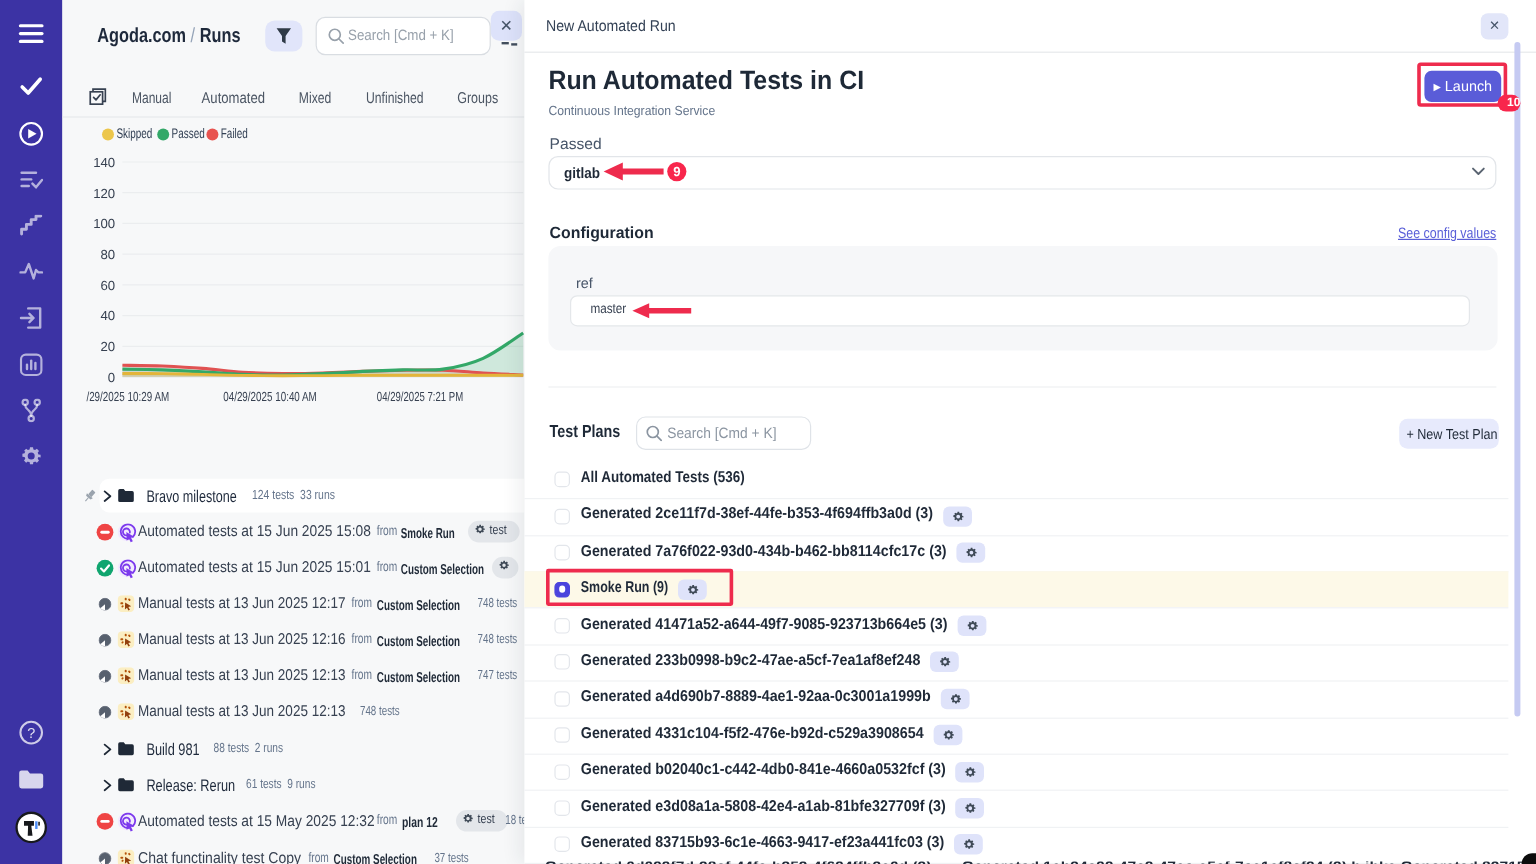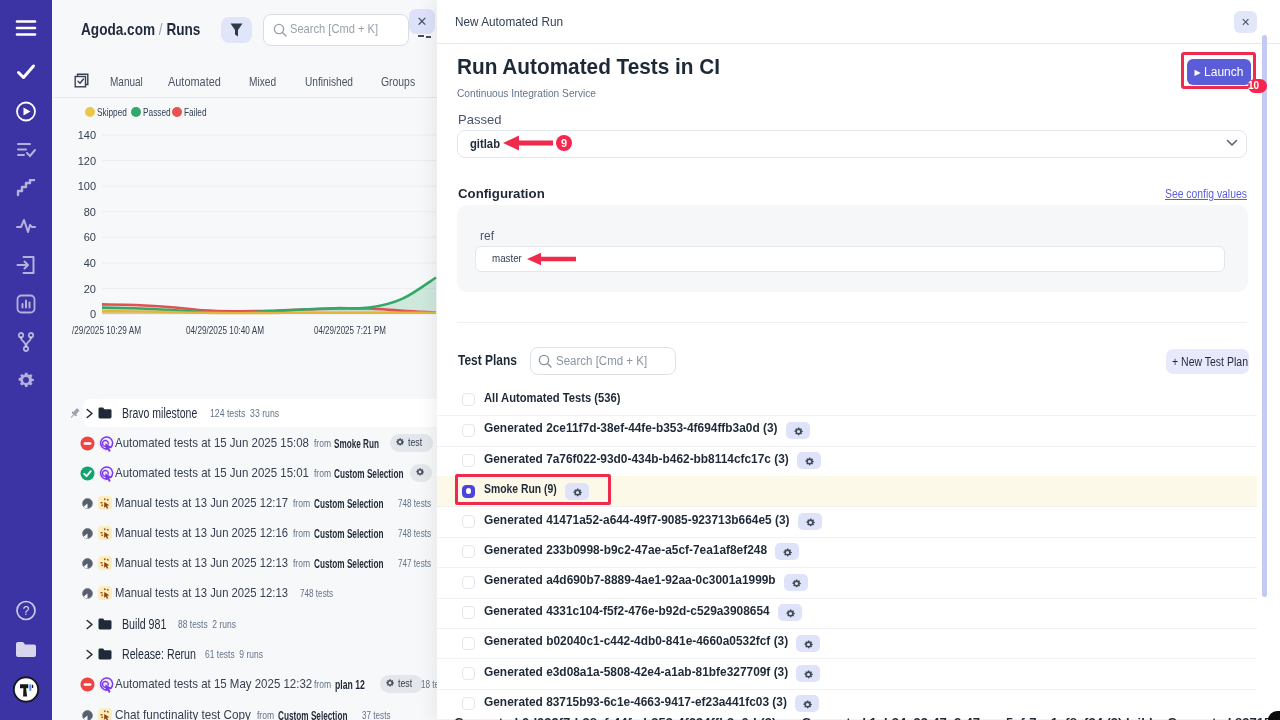--- a/index.html
+++ b/index.html
@@ -420,21 +420,21 @@
       <div class="rowline" style="top:688.7px"></div>
       <div class="cb" style="left:25px;top:697.4px;"></div>
       <span class="seg" style="left:47px;top:693.9000000000001px;font-size:13px;font-weight:bold;color:#1f2937;line-height:15.3px;transform:scaleX(0.915);">Generated 83715b93-6c1e-4663-9417-ef23a441fc03 (3)</span>
       <span class="gearpill" style="left:358px;top:695.4px;"><svg width="11" height="11" viewBox="0 0 24 24" style="vertical-align:-2px">
           <path fill="#3f4a57" d="M12 8.5A3.5 3.5 0 1 0 12 15.5 3.5 3.5 0 0 0 12 8.5zm9.4 5l-2.2-.4a7 7 0 0 1-.7 1.7l1.3 1.8-2.1 2.1-1.8-1.3a7 7 0 0 1-1.7.7l-.4 2.2h-3l-.4-2.2a7 7 0 0 1-1.7-.7l-1.8 1.3-2.1-2.1 1.3-1.8a7 7 0 0 1-.7-1.7l-2.2-.4v-3l2.2-.4a7 7 0 0 1 .7-1.7L4.8 6.9 6.9 4.8l1.8 1.3a7 7 0 0 1 1.7-.7l.4-2.2h3l.4 2.2a7 7 0 0 1 1.7.7l1.8-1.3 2.1 2.1-1.3 1.8a7 7 0 0 1 .7 1.7l2.2.4z"></path>
         </svg></span>
       <div class="rowline" style="top:719.1px"></div>
       <div class="abs" style="left:825px;top:35px;width:5px;height:562px;background:#c5caf2;border-radius:3px;"></div>
     </div>
     <div class="ann" style="left:1181px;top:52px;width:75px;height:37px;border-radius:3px;"></div>
-    <div class="abs" style="left:1248px;top:79px;width:19px;height:14px;background:#f8264c;border-radius:8px;color:#fff;font-weight:bold;font-size:10px;text-align:left;line-height:14px;">10</div>
+    <div class="abs" style="left:1248px;top:79px;width:19px;height:14px;background:#f8264c;border-radius:8px;color:#fff;font-weight:bold;font-size:10px;text-align:right;line-height:14px;">10</div>
     <svg class="abs" style="left:501px;top:132px;" width="76" height="22" viewBox="0 0 76 22">
       <line x1="16" y1="11" x2="52" y2="11" stroke="#ee2b4d" stroke-width="5"></line>
       <path d="M2 11 L18 3.5 L18 18.5 Z" fill="#ee2b4d"></path>
       <circle cx="63" cy="11" r="8" fill="#f8264c"></circle>
       <text x="63" y="15" text-anchor="middle" font-size="11" font-weight="bold" fill="#fff" font-family="Liberation Sans">9</text>
     </svg>
     <svg class="abs" style="left:526px;top:249px;" width="52" height="20" viewBox="0 0 52 20">
       <line x1="13" y1="10" x2="50" y2="10" stroke="#ee2b4d" stroke-width="4.5"></line>
       <path d="M1 10 L15 3.8 L15 16.2 Z" fill="#ee2b4d"></path>
     </svg>

